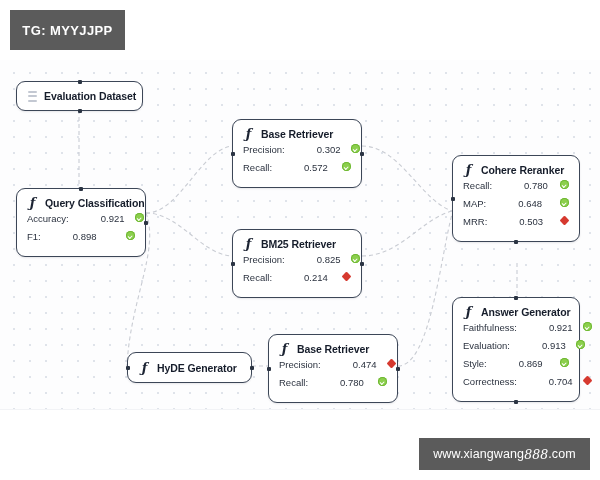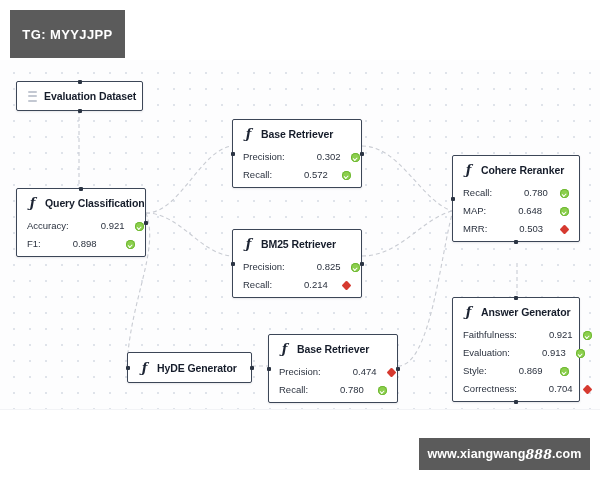--- a/index.html
+++ b/index.html
@@ -28,21 +28,21 @@
 
   
   #edges{position:absolute;left:0;top:0;width:600px;height:480px;pointer-events:none;}
   .edge{fill:none;stroke:#c9ccd3;stroke-width:1.1;stroke-dasharray:4 3;}
 
   
   .node{
     position:absolute;
     background:#ffffff;
     border:1.4px solid #3c4657;
-    border-radius:2px;
+    border-radius:9px;
     box-sizing:border-box;
     box-shadow:0 1px 2px rgba(25,32,48,.10);
   }
   .node-head{
     display:flex;align-items:center;
     padding:7px 10px 4px 10px;
     gap:7px;
   }
   .node.simple .node-head{padding:8px 12px 8px 11px;}
   .fx{
@@ -60,21 +60,21 @@
     display:flex;flex-direction:column;justify-content:space-between;
   }
   .grid-icon i{display:block;height:2px;background:#c3c8d2;border-radius:1px;}
   .node-title{
     font-size:10.5px;font-weight:700;color:#161d2b;
     letter-spacing:-0.1px;white-space:nowrap;
   }
 
   .rows{padding:0 10px 7px 10px;}
   .row{
-    display:flex;align-items:flex-end;
+    display:flex;align-items:flex-start;
     height:18px;
     white-space:nowrap;
   }
   .row .k{font-size:9.5px;color:#2c3banything;}
   .row .k{color:#2b323f;}
   .row .v{font-size:9.5px;color:#2b323f;margin-left:6px;padding-left:26px;}
   .row .sp{flex:1 1 auto;min-width:10px;}
   .badge{
     width:9px;height:9px;flex:0 0 auto;border-radius:50%;
     display:block;
@@ -112,26 +112,26 @@
   .port.b{bottom:-2.5px;left:50%;margin-left:-2px;}
 
   
   .overlay{
     position:absolute;
     background:#5b5b5b;
     color:#ffffff;
     display:flex;align-items:center;justify-content:center;
   }
   #tag-overlay{
-    left:10px;top:10px;width:115px;height:48px;
+    left:10px;top:10px;width:115px;height:40px;
     font-size:13px;font-weight:700;letter-spacing:.4px;
   }
   #wm-overlay{
     left:419px;top:438px;width:171px;height:32px;
-    font-size:12.5px;font-weight:700;letter-spacing:.1px;
+    font-size:12.5px;font-weight:400;letter-spacing:.1px;
   }
   #wm-overlay .eights{font-family:"DejaVu Serif", serif;font-style:italic;}
 </style>
 </head>
 <body>
 
 <div id="stage">
 
   <div id="canvas"></div>
 

